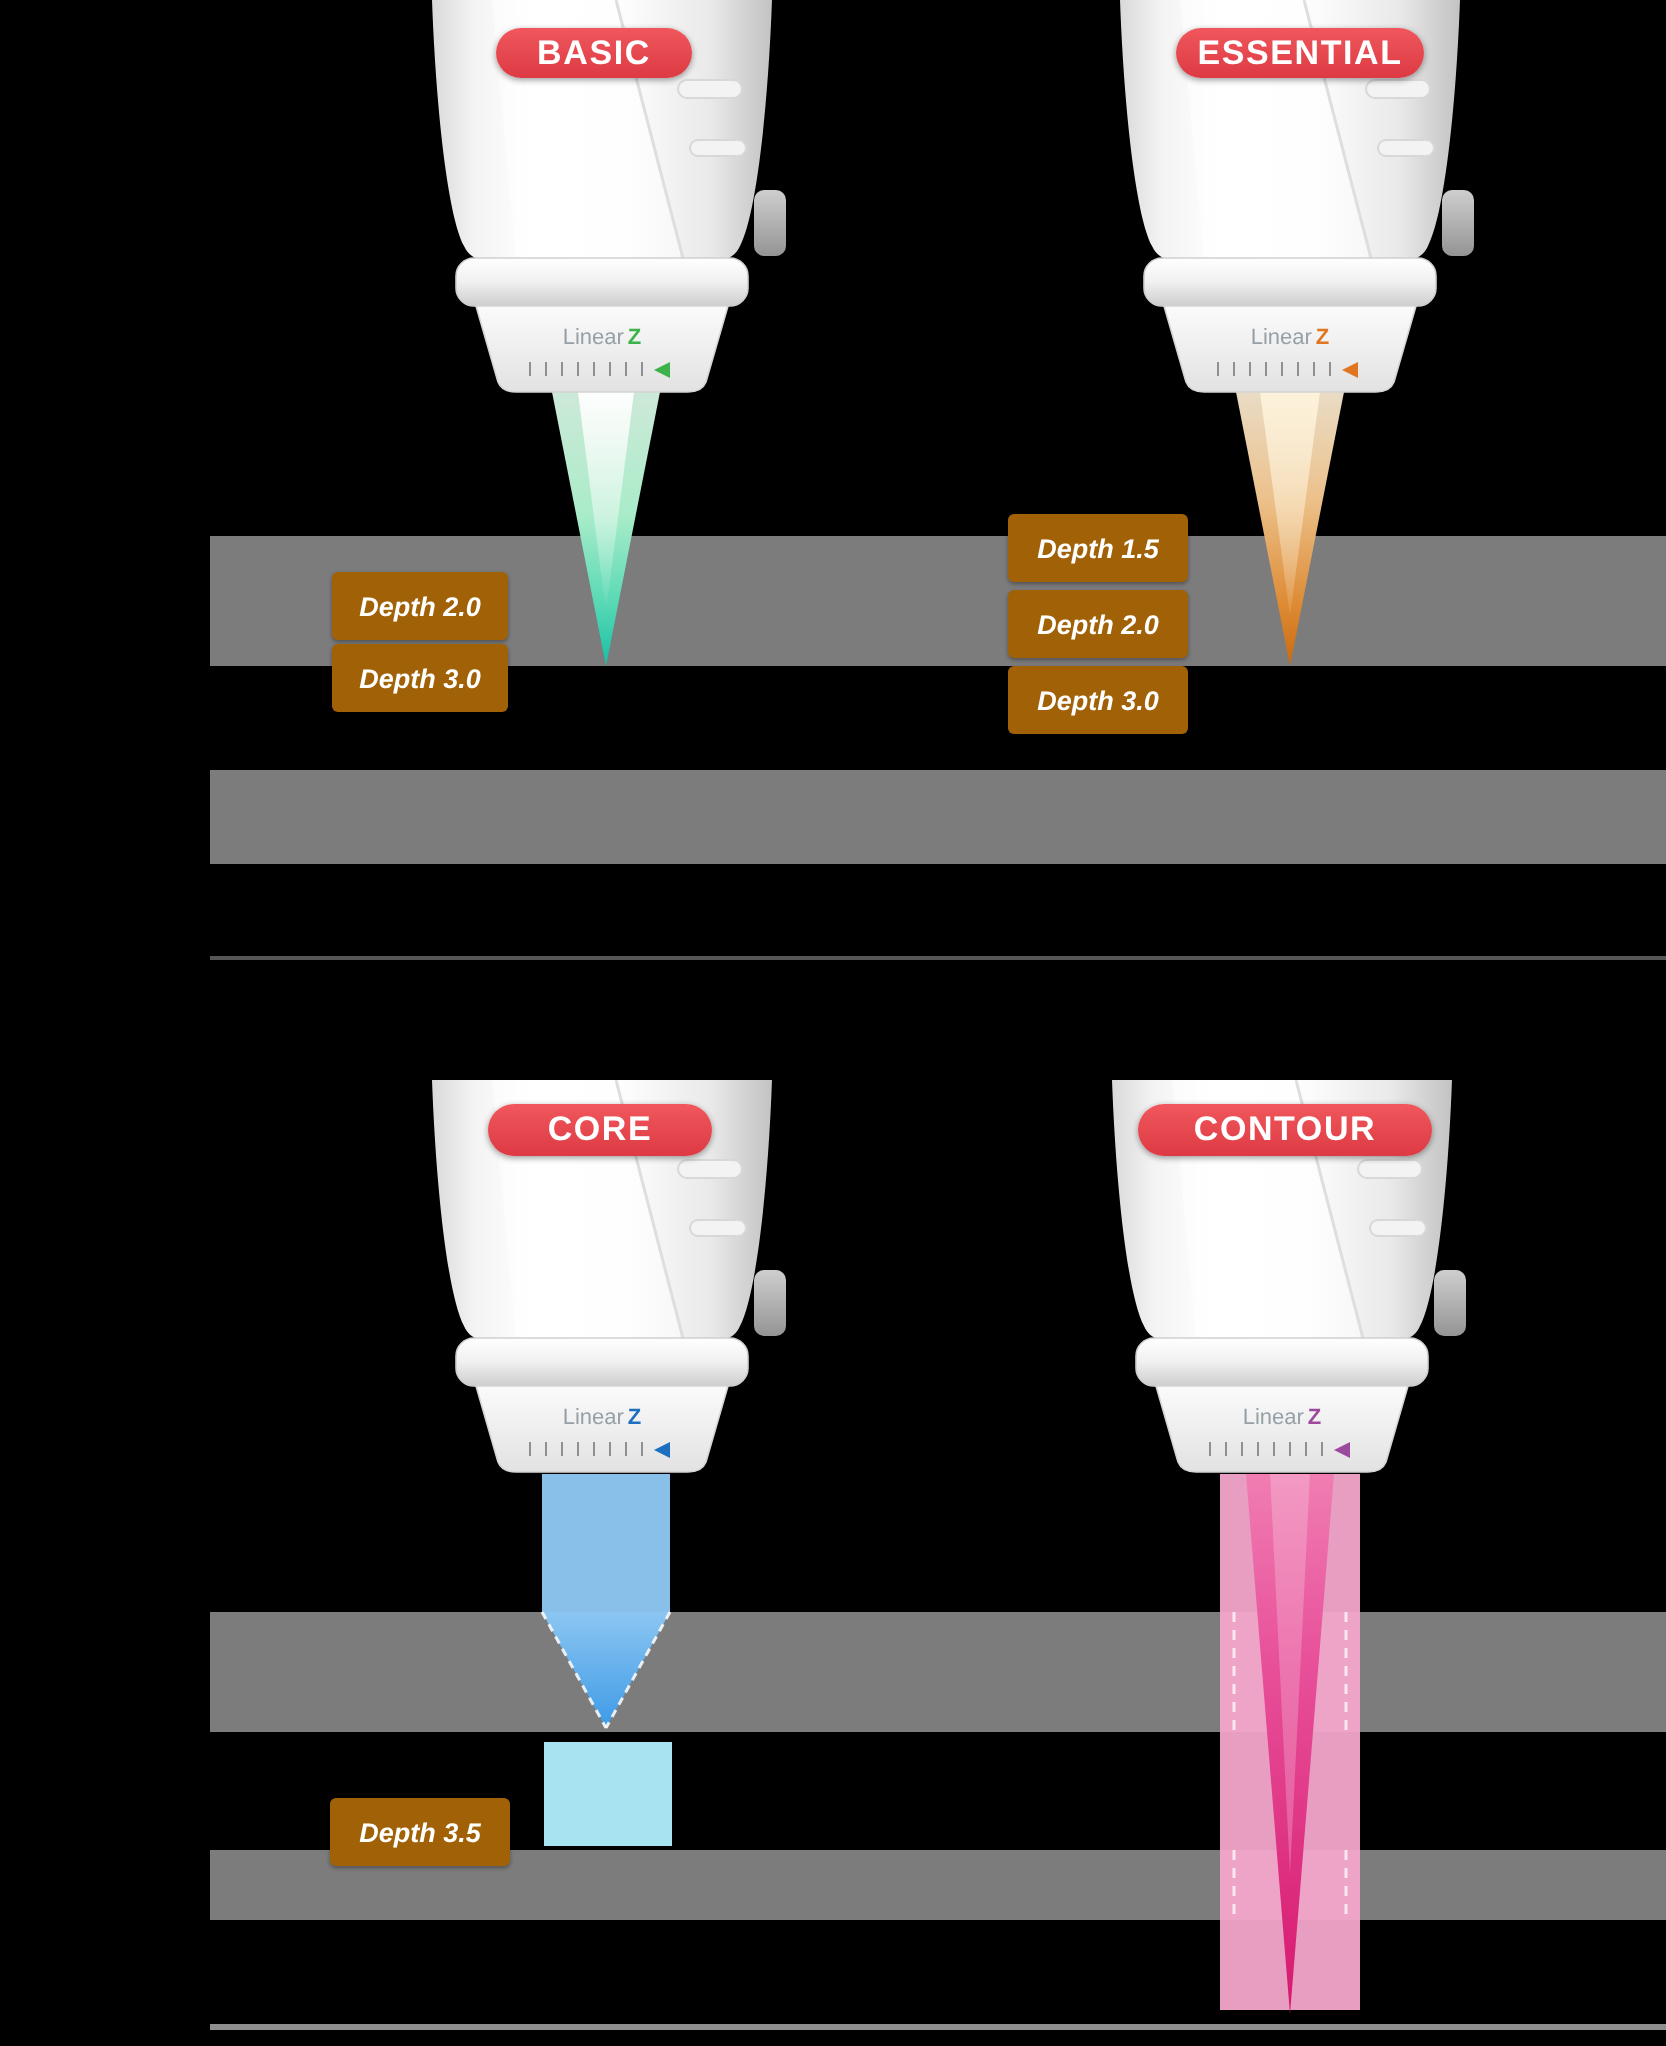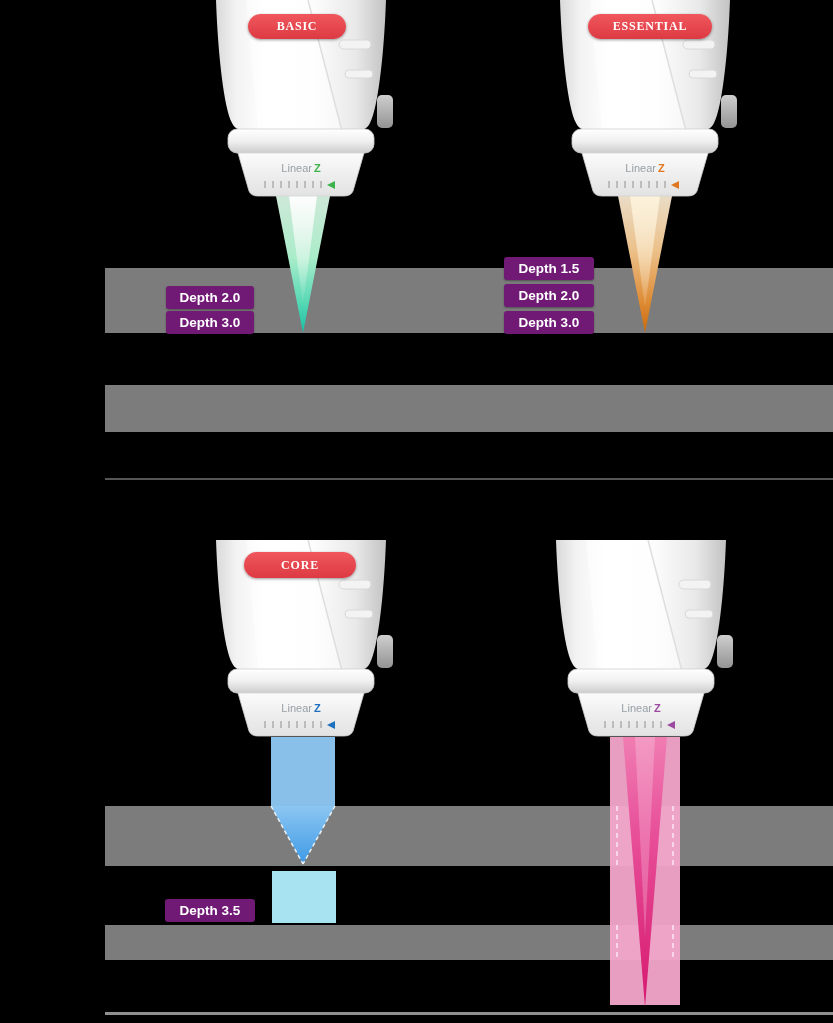--- a/index.html
+++ b/index.html
@@ -28,40 +28,39 @@
   
   .beam { position:absolute; z-index:2; }
   .beam-basic     { left:265px; top:196px; }
   .beam-essential { left:607px; top:196px; }
   .beam-core      { left:269px; top:737px; }
   .beam-contour   { left:608px; top:737px; }
 
   
   .pill {
     position:absolute; z-index:5; display:flex; align-items:center; justify-content:center;
-    color:#fff; font-weight:bold; font-size:12px; letter-spacing:0.8px;
+    color:#fff; font-weight:bold; font-size:17px; letter-spacing:0.8px;
     border-radius:14px; background:linear-gradient(#f0575d,#dd3a43);
     box-shadow:0 1px 3px rgba(0,0,0,.4);
-    font-family:Liberation Serif, serif;
   }
   .pill-basic     { left:248px; top:14px;  width:98px;  height:25px; }
   .pill-essential { left:588px; top:14px;  width:124px; height:25px; }
   .pill-core      { left:244px; top:552px; width:112px; height:26px; }
   .pill-contour   { left:569px; top:552px; width:147px; height:26px; }
 
   
   .depths { position:absolute; z-index:4; display:flex; flex-direction:column; }
   .depths-basic     { left:166px; top:286px; width:88px; gap:2px; }
   .depths-essential { left:504px; top:257px; width:90px; gap:4px; }
   .depths-core      { left:165px; top:899px; width:90px; gap:2px; }
   .depths-contour   { left:502px; top:931px; width:96px; gap:8px; }
   .depth-badge {
-    height:23px; display:flex; align-items:center; justify-content:center;
-    background:#701a75; color:#fff; font-size:13.5px; font-weight:bold;
-    border-radius:3px; box-shadow:0 1px 2px rgba(0,0,0,.35);
+    height:34px; display:flex; align-items:center; justify-content:center;
+    background:#a16207; color:#fff; font-size:13.5px; font-weight:bold;
+    border-radius:3px; box-shadow:0 1px 2px rgba(0,0,0,.35);font-style:italic;
   }
   svg text { font-family:"Liberation Sans", sans-serif; }
 </style>
 </head>
 <body>
 
 <div class="stage">
 
   <svg width="0" height="0" style="position:absolute" aria-hidden="true">
     <defs>
@@ -265,14 +264,17 @@
         <line x1="75" y1="181" x2="75" y2="188"></line>
           <line x1="83" y1="181" x2="83" y2="188"></line>
         <line x1="91" y1="181" x2="91" y2="188"></line>
           <line x1="99" y1="181" x2="99" y2="188"></line>
         <line x1="107" y1="181" x2="107" y2="188"></line>
           <line x1="115" y1="181" x2="115" y2="188"></line>
       </g>
       <path d="M129,181 L129,189 L121,185 Z" fill="#9c4a9f"></path>
     </svg>
   </div>
+  <div class="pill pill-contour">
+      <span>CONTOUR</span>
+    </div>
 
 </div>
 
 </body></html>

